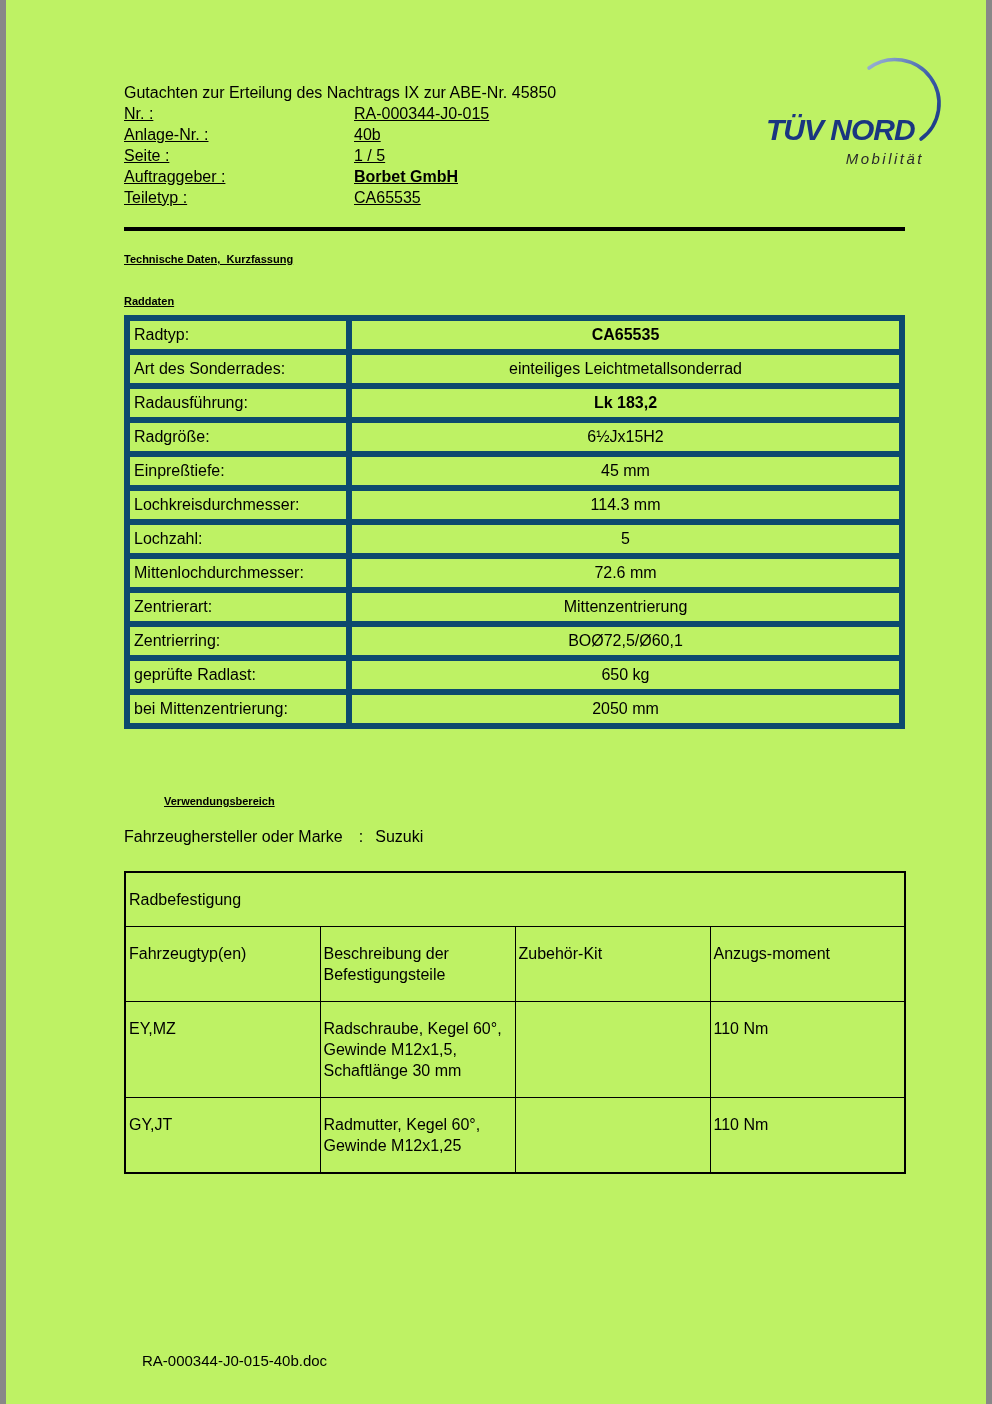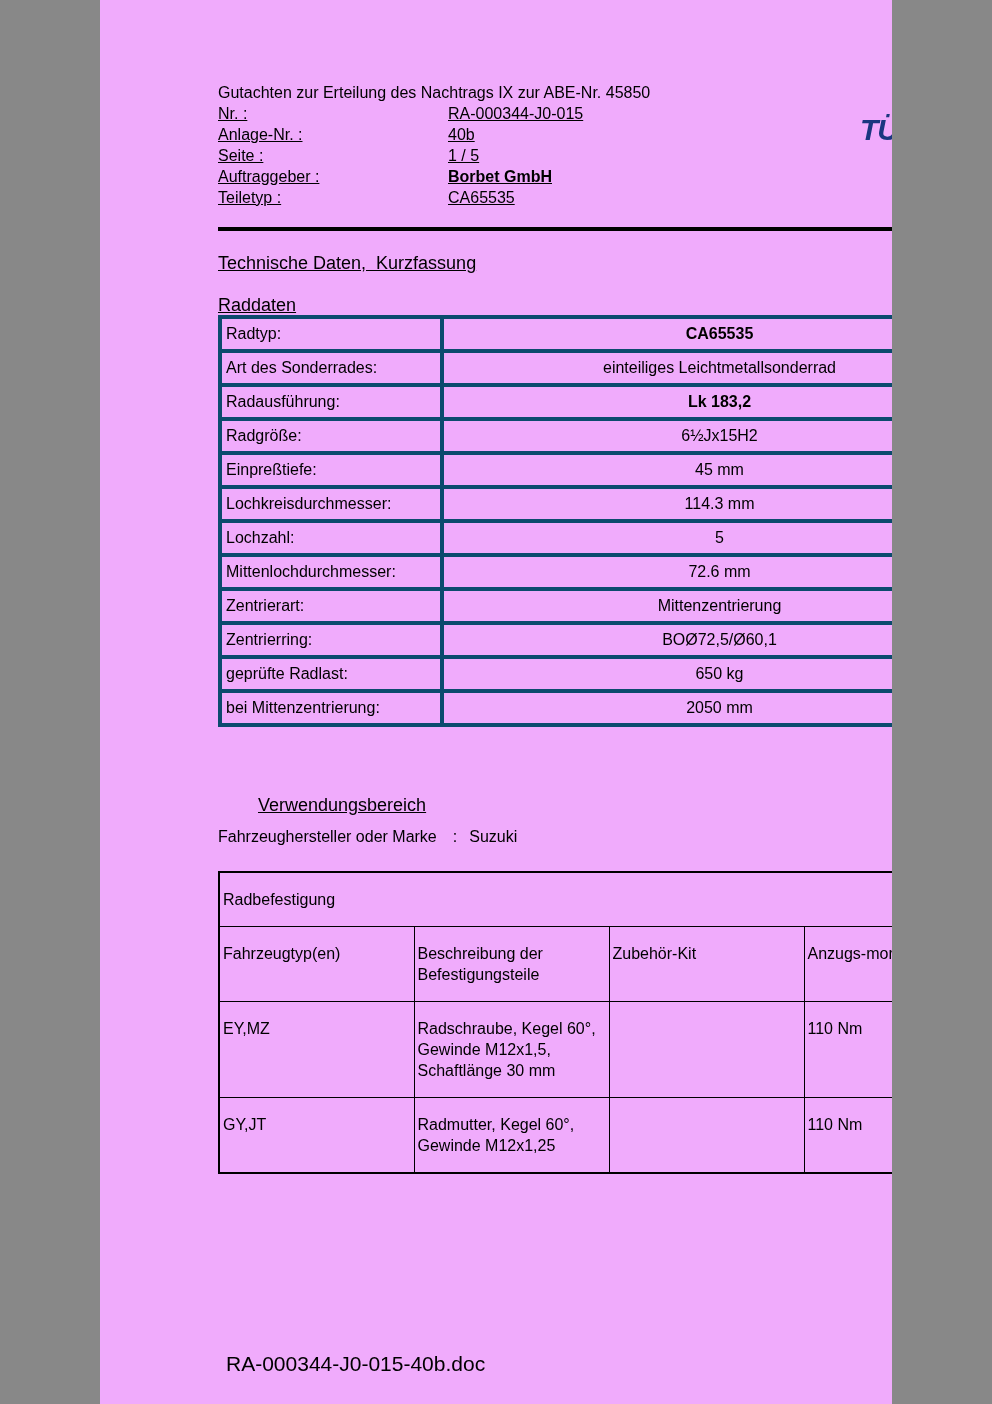--- a/index.html
+++ b/index.html
@@ -1,52 +1,52 @@
 <!DOCTYPE html>
 <html><head>
 <meta charset="utf-8">
 <style>
   * { margin: 0; padding: 0; box-sizing: border-box; }
   html, body { background: #888; }
   body { font-family: "Liberation Sans", sans-serif; color: #000; }
   .page {
     position: relative;
-    width: 792px;
+    width: 980px;
     height: 1404px;
-    background: #f0abfc;
+    background: #bef264;
     margin: 0 auto;
     overflow: hidden;
     font-size: 16px;
   }
 
   
   .header-block { position: absolute; left: 118px; top: 82px; line-height: 21px; }
   .header-title { white-space: pre; }
   .header-row { display: flex; text-decoration: underline; }
   .header-row .hlabel { width: 230px; flex: 0 0 230px; }
   .bold { font-weight: bold; }
 
   .logo { position: absolute; left: 750px; top: 46px; width: 205px; height: 130px; }
 
   .rule { position: absolute; left: 118px; top: 227px; width: 781px; height: 4px; background: #000; }
 
   
   .sec-heading {
     position: absolute; left: 118px;
-    font-weight: normal; text-decoration: underline;
-    white-space: pre-wrap; font-size: 18px;
+    font-weight: bold; text-decoration: underline;
+    white-space: pre-wrap; font-size: 11px;
   }
   .h-tech { top: 253px; }
   .h-rad  { top: 295px; }
   .h-verw { top: 795px; margin-left: 40px; }
 
   
   table { border-collapse: collapse; }
   .t1 { position: absolute; left: 118px; top: 315px; width: 781px; }
-  .t1 td { border: 4px solid #0c4a6e; height: 34px; padding: 0 4px; vertical-align: middle; }
+  .t1 td { border: 6px solid #0c4a6e; height: 34px; padding: 0 4px; vertical-align: middle; }
   .t1 td.lbl { width: 222px; text-align: left; }
   .t1 td.val { text-align: center; }
 
   
   .hersteller { position: absolute; left: 118px; top: 828px; display: flex; }
   .hersteller .sep { margin-left: 16px; }
   .hersteller .val { margin-left: 12px; }
 
   
   .t2 { position: absolute; left: 118px; top: 871px; width: 782px; table-layout: fixed; }
@@ -54,21 +54,21 @@
   .t2 { border: 2px solid #000; }
   .t2 .c1 { width: 265px; }
   .t2 .c2 { width: 329px; }
   .t2 .c3 { width: 110px; }
   .t2 .c4 { width: 78px; }
   .t2 tr.r-title td { height: 20px; }
   .t2 tr.r-head  td { height: 41px; }
   .t2 tr.r-a td { height: 43px; }
   .t2 tr.r-b td { height: 44px; }
 
-  .footer { position: absolute; left: 126px; top: 1352px; font-size: 21px; }
+  .footer { position: absolute; left: 136px; top: 1352px; font-size: 15px; }
 </style>
 </head>
 <body>
 
 <div class="page">
 
   <div class="header-block">
     <div class="header-title">Gutachten zur Erteilung des Nachtrags IX zur ABE-Nr. 45850</div>
     <div class="header-row">
       <span class="hlabel">Nr. :</span>

